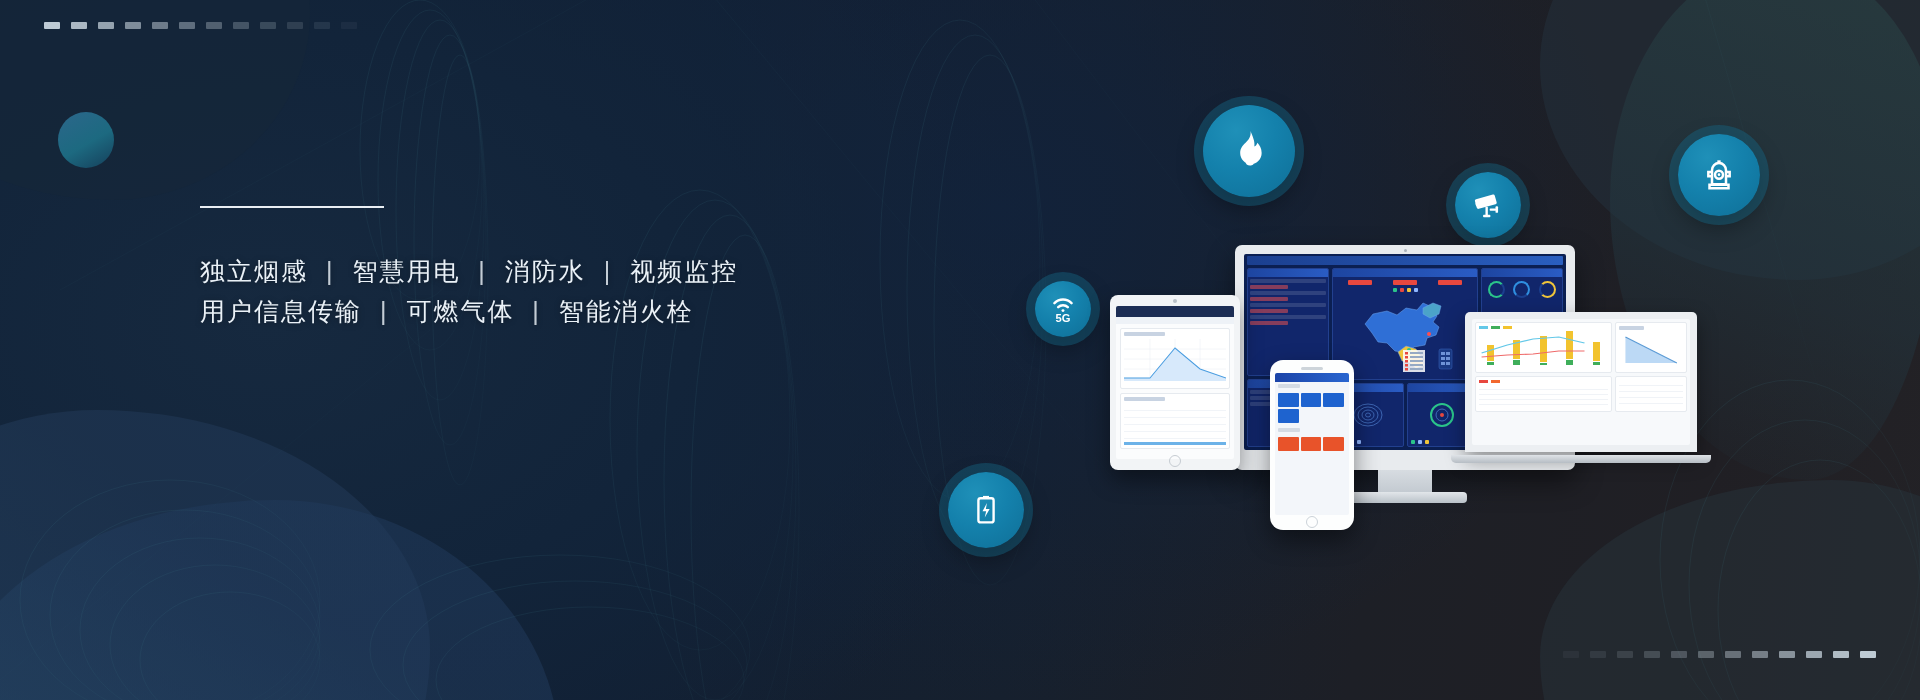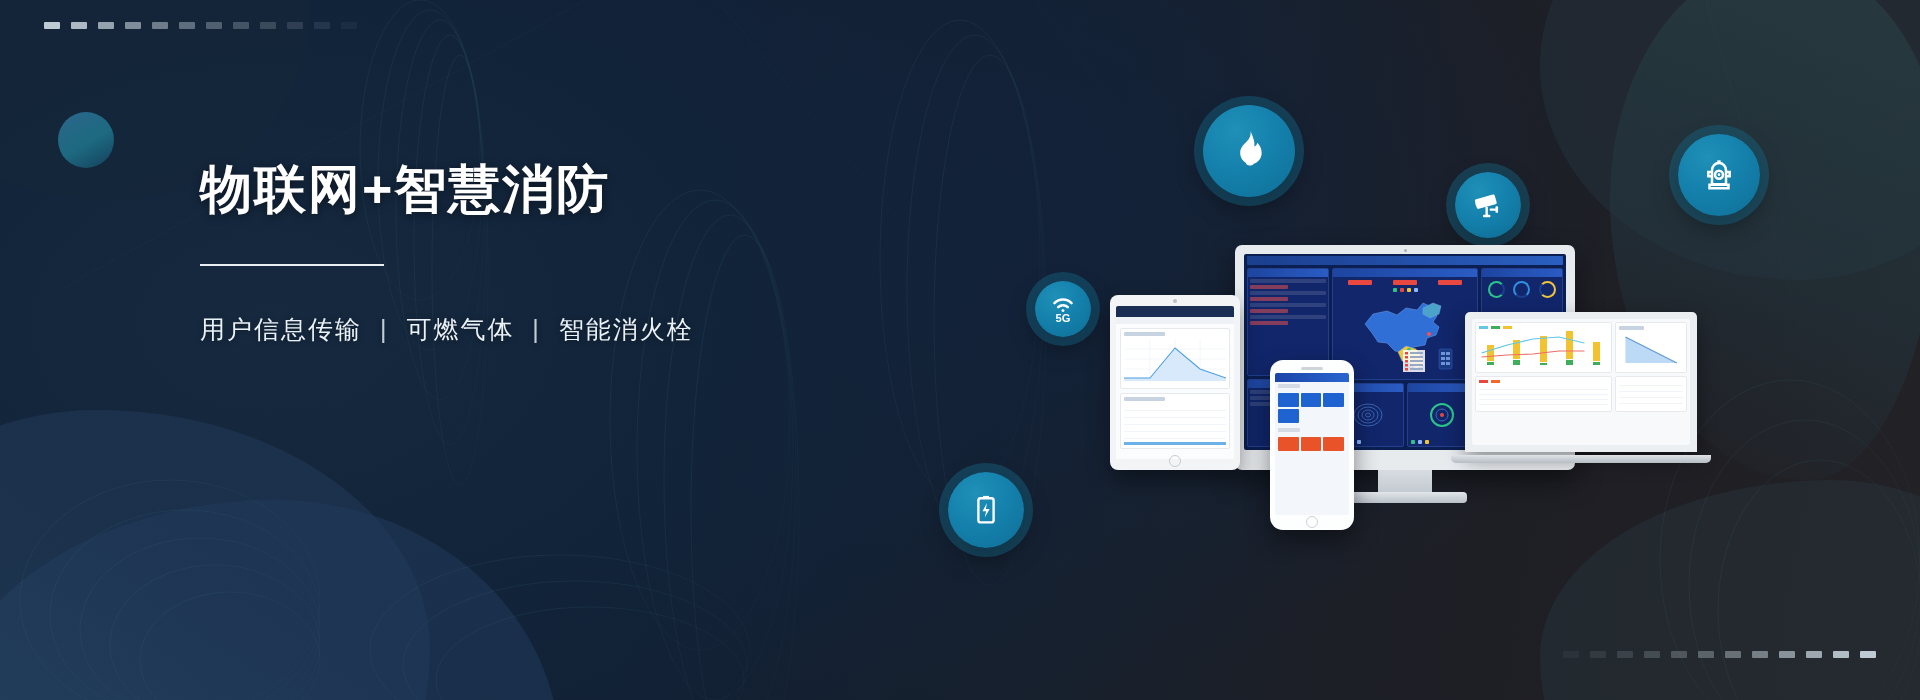--- a/index.html
+++ b/index.html
@@ -259,24 +259,32 @@
     <span class="dash" style="opacity:.34"></span>
     <span class="dash" style="opacity:.42"></span>
     <span class="dash" style="opacity:.50"></span>
     <span class="dash" style="opacity:.62"></span>
     <span class="dash" style="opacity:.74"></span>
     <span class="dash" style="opacity:.86"></span>
     <span class="dash" style="opacity:.95"></span>
   </div>
 
   <div class="copy">
-    <h1 class="headline">物联网+智慧消防</h1>
     <div class="rule"></div>
 
     <div class="features">
+      <div class="feat-line">
+        <span>独立烟感</span>
+        <span class="feat-sep">|</span>
+        <span>智慧用电</span>
+        <span class="feat-sep">|</span>
+        <span>消防水</span>
+        <span class="feat-sep">|</span>
+        <span>视频监控</span>
+      </div>
       <div class="feat-line">
         <span>用户信息传输</span>
         <span class="feat-sep">|</span>
         <span>可燃气体</span>
         <span class="feat-sep">|</span>
         <span>智能消火栓</span>
       </div>
     </div>
   </div>
 

